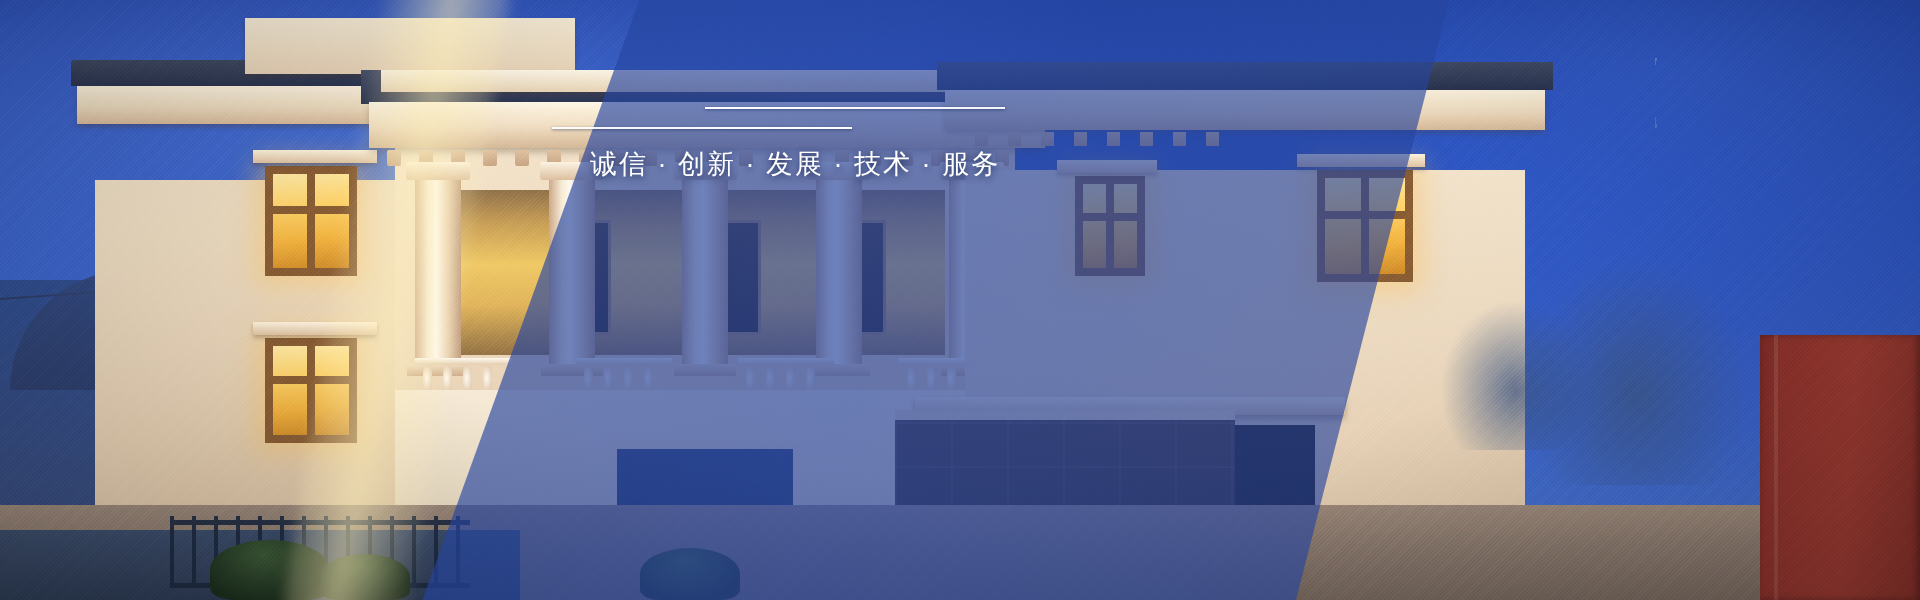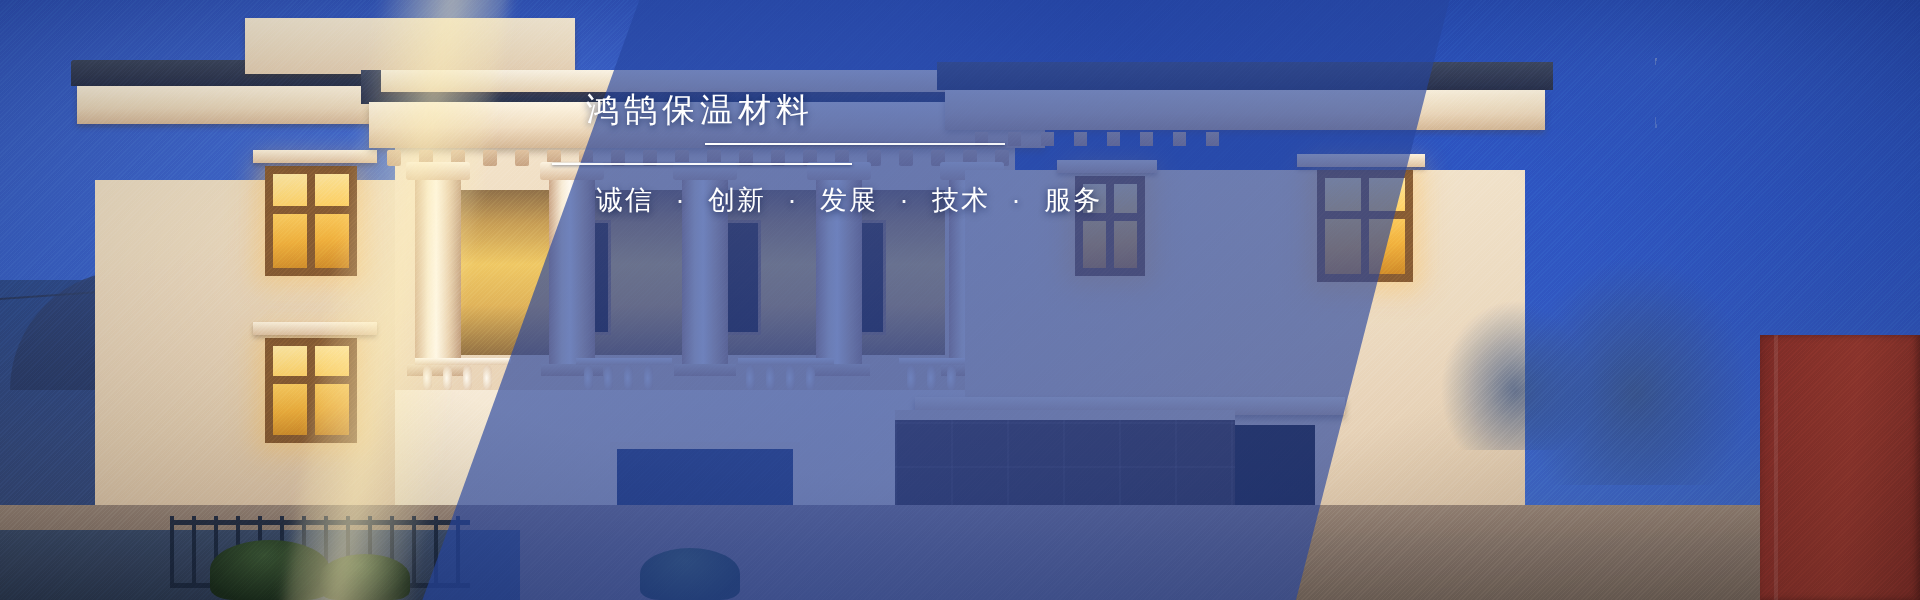--- a/index.html
+++ b/index.html
@@ -317,21 +317,21 @@
     margin:18px 0 0 0; width:300px; height:2px;
     background:linear-gradient(90deg,rgba(255,255,255,.92),#ffffff);
     box-shadow:0 1px 3px rgba(10,25,70,.5);
   }
   .tagline {
     margin-top:17px; padding-left:38px;
     font-size:27px; color:#ffffff; font-weight:400; letter-spacing:2px;
     white-space:nowrap;
     text-shadow:0 2px 7px rgba(10,25,70,.8);
   }
-  .tagline span { margin:0 6px;text-align:right; }
+  .tagline span { margin:0 0;text-align:right; }
   .dot { opacity:.95; }
 </style>
 </head>
 <body>
 
 <div id="banner">
 
   <div class="photo">
 
     <div class="sky"></div>
@@ -465,21 +465,20 @@
     <div class="tex"></div>
     <div class="vignette"></div>
   </div>
 
   <div class="light-shaft"></div>
   <div class="overlay-panel"></div>
   <div class="overlay-sheen"></div>
 
   <div class="copy">
 
-    <div class="brand">鸿鹄保温材料</div>
 
     <div class="rule-top"></div>
 
     <div class="headlines">
     </div>
 
     <div class="rule-bot"></div>
 
     <div class="tagline">
       <span>诚信</span>

